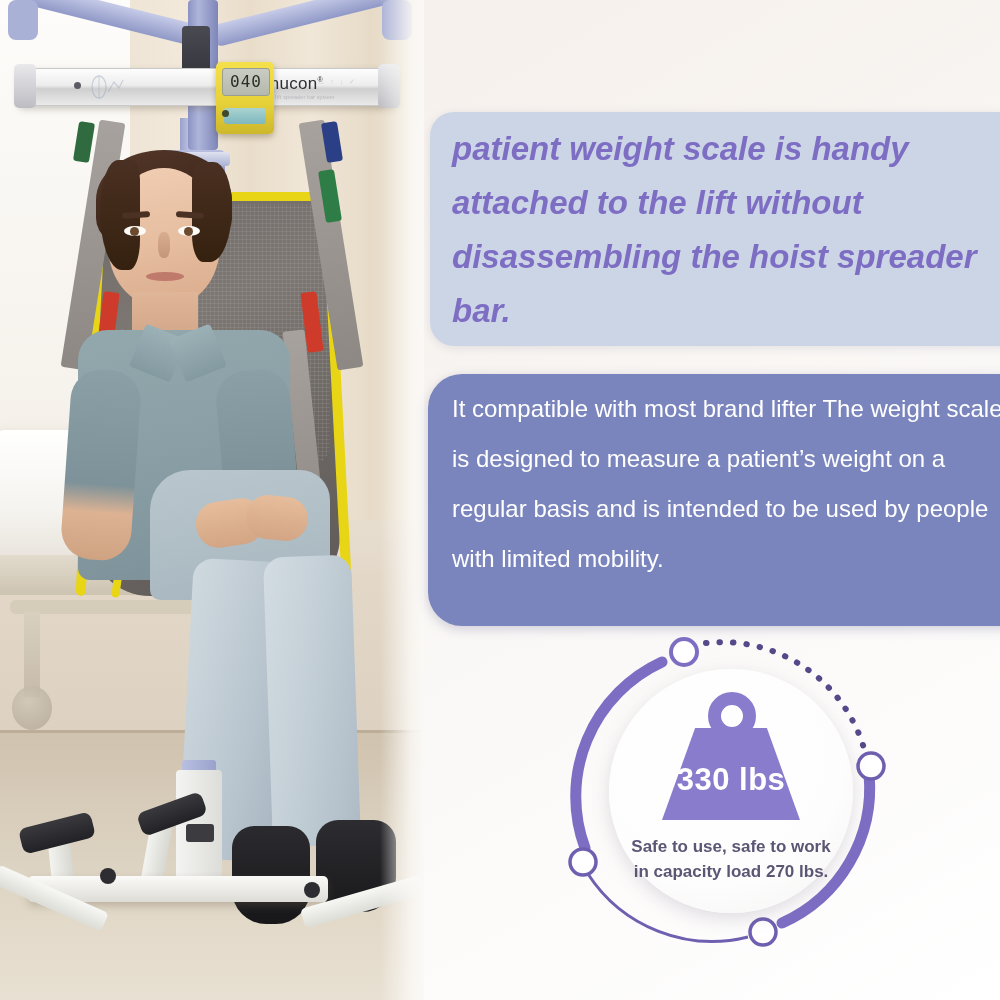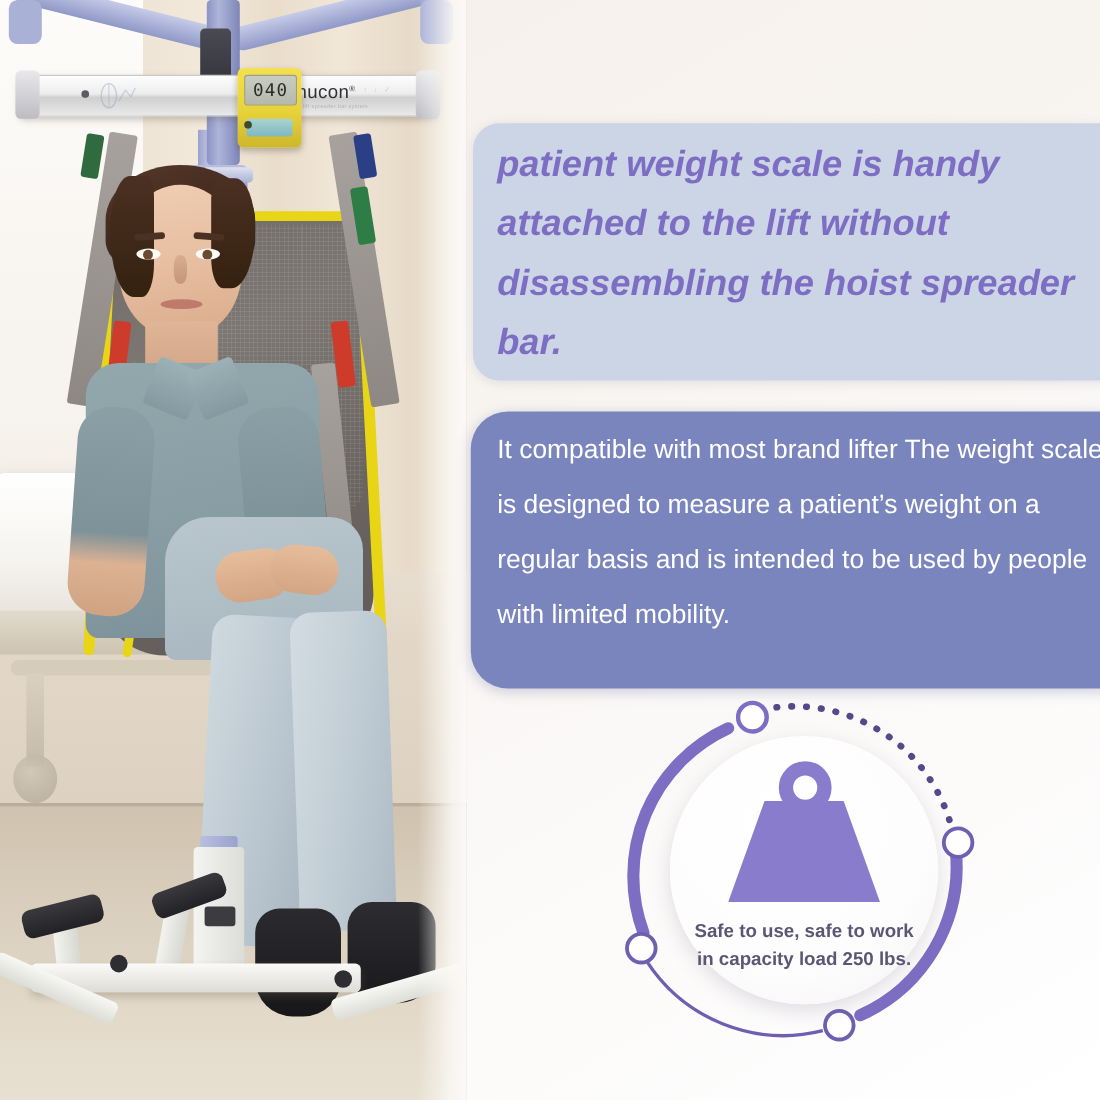--- a/index.html
+++ b/index.html
@@ -327,18 +327,19 @@
       <circle cx="305" cy="140" r="13" fill="#ffffff" stroke="#6f5fb0" stroke-width="3.5"></circle>
       <circle cx="17" cy="236" r="13" fill="#ffffff" stroke="#6f5fb0" stroke-width="3.5"></circle>
       <circle cx="197" cy="306" r="13" fill="#ffffff" stroke="#6f5fb0" stroke-width="3.5"></circle>
     </svg>
 
     <div class="badge-circle"></div>
 
     <div class="weight-icon">
       <div class="weight-ring"></div>
       <div class="weight-body"></div>
+      <div class="weight-val">330 lbs</div>
     </div>
 
-    <div class="badge-caption">Safe to use, safe to work in capacity load 250 lbs.</div>
+    <div class="badge-caption">Safe to use, safe to work in capacity load 270 lbs.</div>
   </div>
 
 </div>
 
 </body></html>

